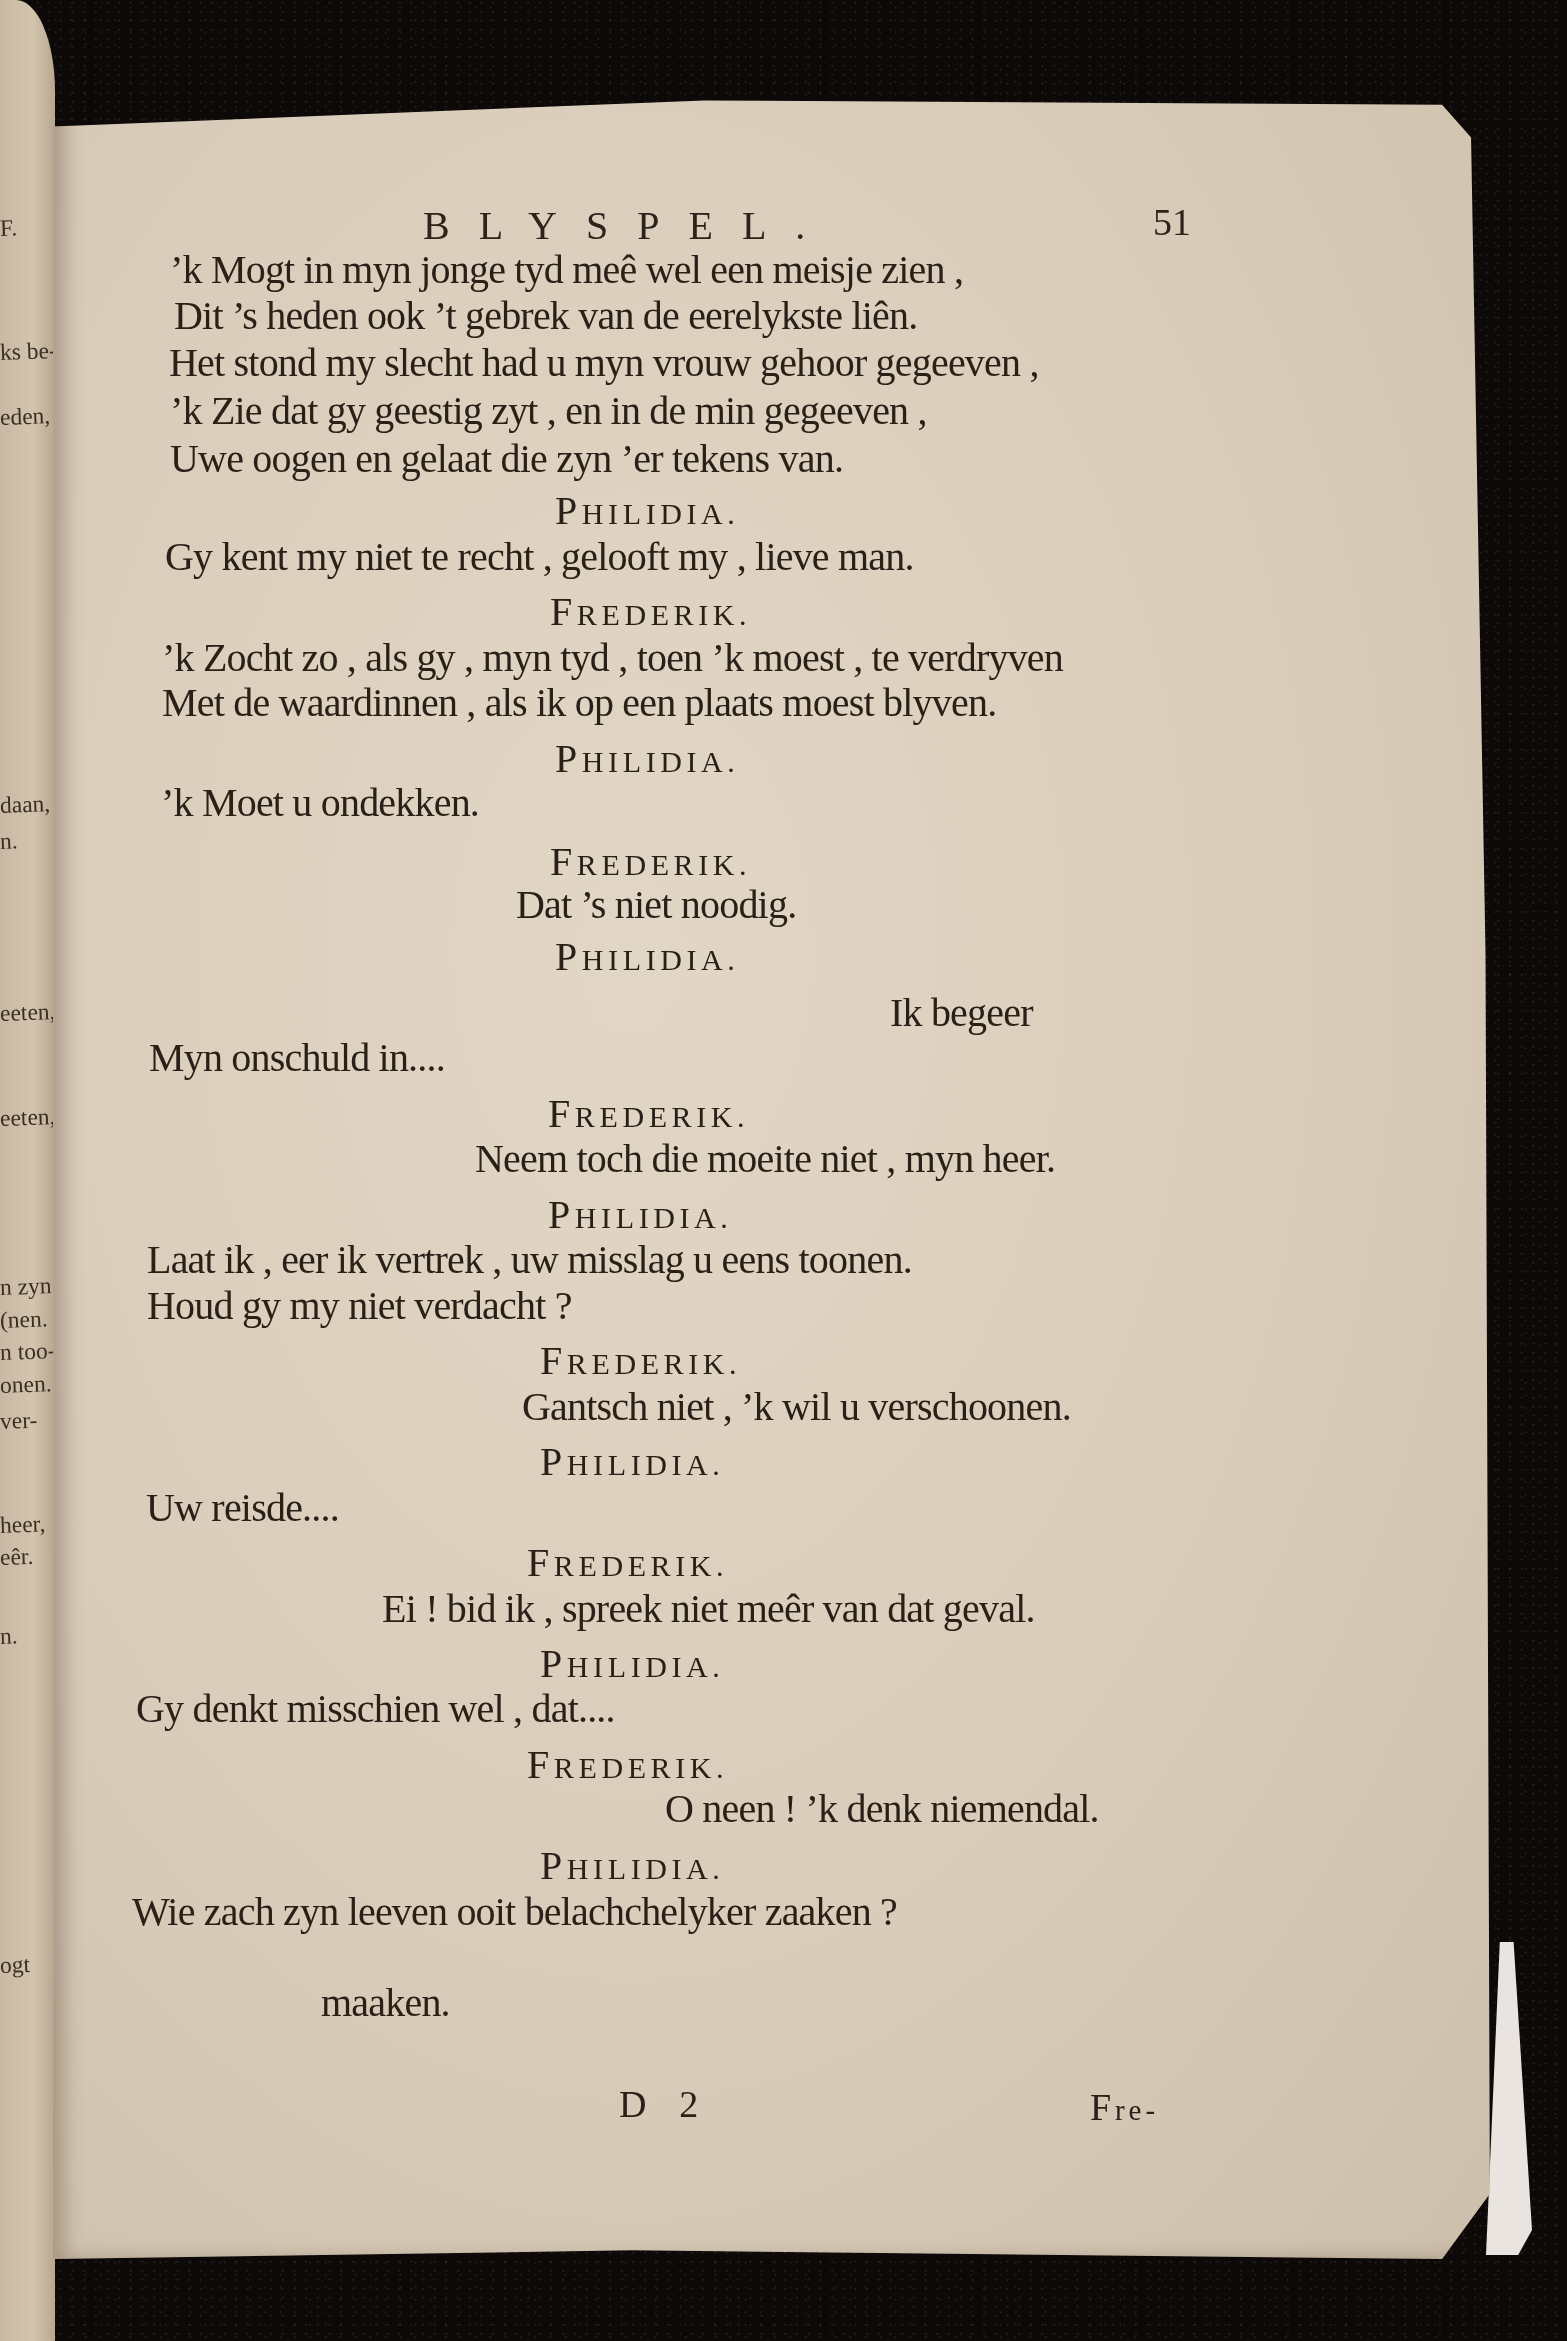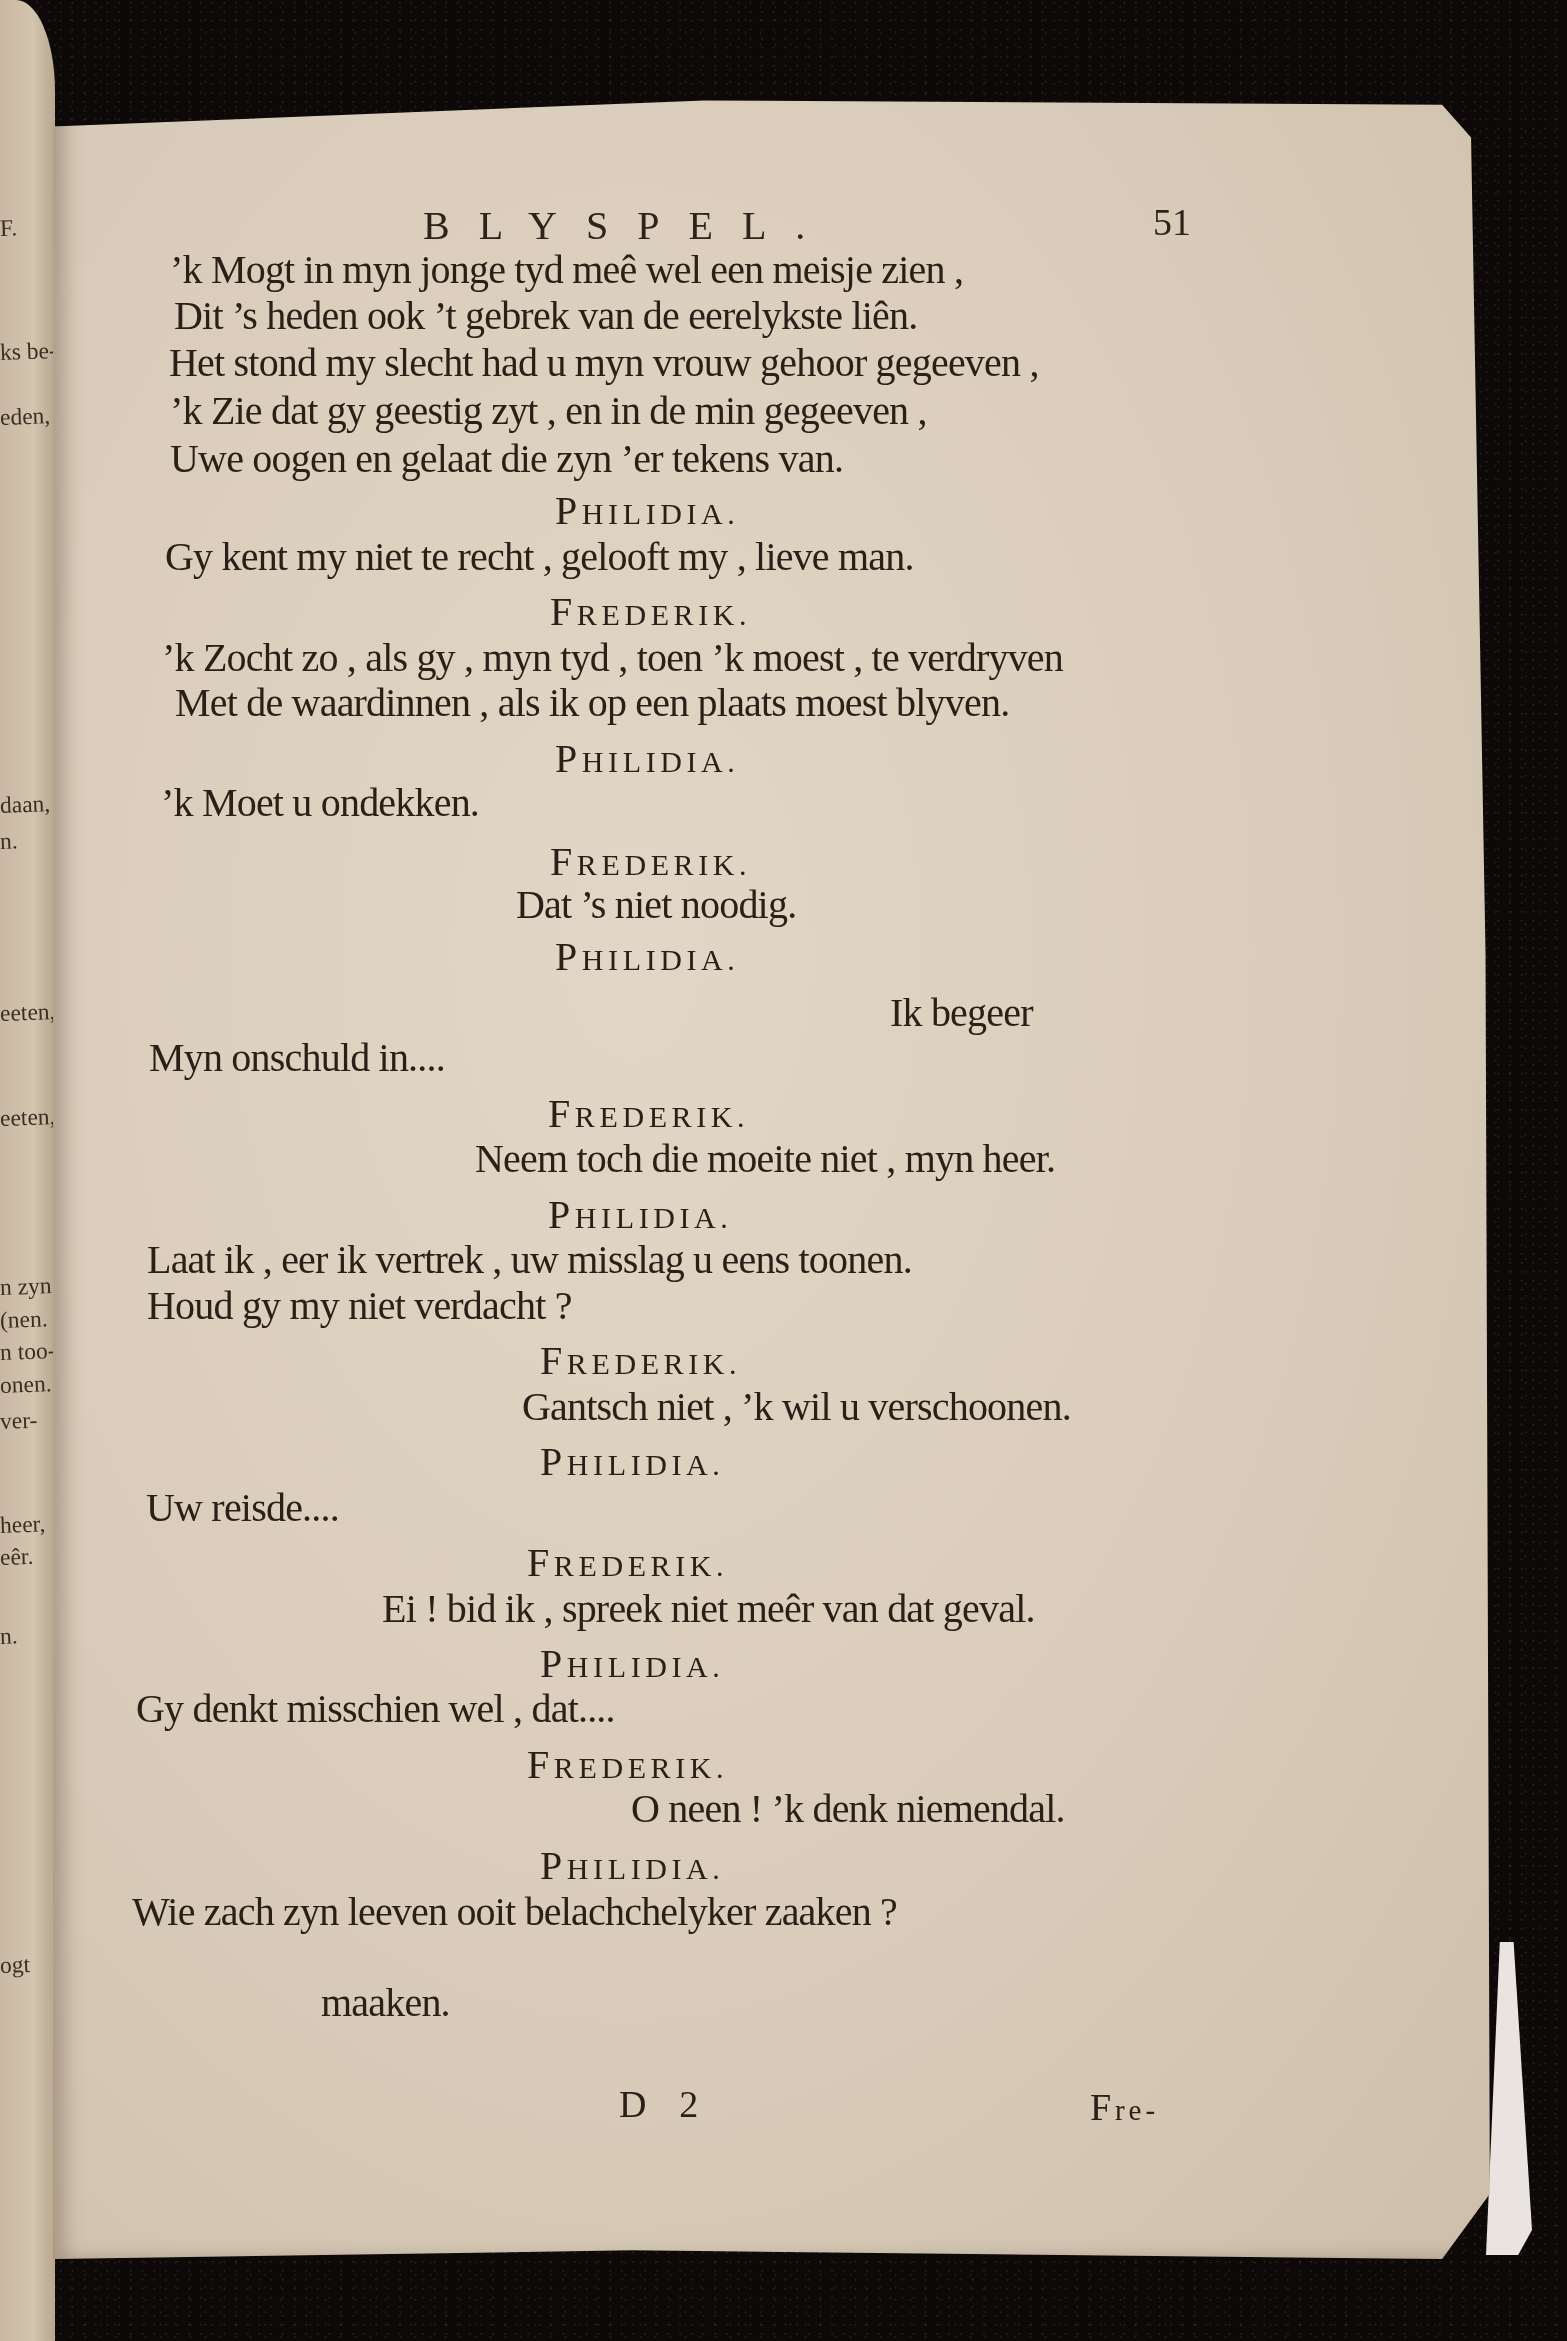--- a/index.html
+++ b/index.html
@@ -144,21 +144,21 @@
 
     <div class="line" style="top:163px; left:117px;">’k Mogt in myn jonge tyd meê wel een meisje zien ,</div>
     <div class="line" style="top:209px; left:121px;">Dit ’s heden ook ’t gebrek van de eerelykste liên.</div>
     <div class="line" style="top:256px; left:116px;">Het stond my slecht had u myn vrouw gehoor gegeeven ,</div>
     <div class="line" style="top:304px; left:117px;">’k Zie dat gy geestig zyt , en in de min gegeeven ,</div>
     <div class="line" style="top:352px; left:117px;">Uwe oogen en gelaat die zyn ’er tekens van.</div>
     <div class="speaker" style="top:404px; left:502px;">Philidia.</div>
     <div class="line" style="top:450px; left:112px;">Gy kent my niet te recht , gelooft my , lieve man.</div>
     <div class="speaker" style="top:505px; left:497px;">Frederik.</div>
     <div class="line" style="top:551px; left:109px;">’k Zocht zo , als gy , myn tyd , toen ’k moest , te verdryven</div>
-    <div class="line" style="top:596px; left:109px;margin-left:13px;">Met de waardinnen , als ik op een plaats moest blyven.</div>
+    <div class="line" style="top:596px; left:109px;">Met de waardinnen , als ik op een plaats moest blyven.</div>
     <div class="speaker" style="top:652px; left:502px;">Philidia.</div>
     <div class="line" style="top:696px; left:108px;">’k Moet u ondekken.</div>
     <div class="speaker" style="top:755px; left:497px;">Frederik.</div>
     <div class="line" style="top:798px; left:463px;">Dat ’s niet noodig.</div>
     <div class="speaker" style="top:850px; left:502px;">Philidia.</div>
     <div class="line" style="top:906px; left:837px;">Ik begeer</div>
     <div class="line" style="top:951px; left:96px;">Myn onschuld in....</div>
     <div class="speaker" style="top:1007px; left:495px;">Frederik.</div>
     <div class="line" style="top:1052px; left:422px;">Neem toch die moeite niet , myn heer.</div>
     <div class="speaker" style="top:1108px; left:495px;">Philidia.</div>
@@ -166,21 +166,21 @@
     <div class="line" style="top:1199px; left:94px;">Houd gy my niet verdacht ?</div>
     <div class="speaker" style="top:1254px; left:487px;">Frederik.</div>
     <div class="line" style="top:1300px; left:469px;">Gantsch niet , ’k wil u verschoonen.</div>
     <div class="speaker" style="top:1355px; left:487px;">Philidia.</div>
     <div class="line" style="top:1401px; left:93px;">Uw reisde....</div>
     <div class="speaker" style="top:1456px; left:474px;">Frederik.</div>
     <div class="line" style="top:1502px; left:329px;">Ei ! bid ik , spreek niet meêr van dat geval.</div>
     <div class="speaker" style="top:1557px; left:487px;">Philidia.</div>
     <div class="line" style="top:1602px; left:83px;">Gy denkt misschien wel , dat....</div>
     <div class="speaker" style="top:1658px; left:474px;">Frederik.</div>
-    <div class="line" style="top:1702px; left:578px;text-align:right;">O neen ! ’k denk niemendal.</div>
+    <div class="line" style="top:1702px; left:612px;text-align:right;">O neen ! ’k denk niemendal.</div>
     <div class="speaker" style="top:1759px; left:487px;">Philidia.</div>
     <div class="line" style="top:1805px; left:79px;">Wie zach zyn leeven ooit belachchelyker zaaken ?</div>
     <div class="line" style="top:1896px; left:268px;">maaken.</div>
 
     <div class="signature">D 2</div>
     <div class="catchword">Fre-</div>
   </div>
 </div>
 
 

